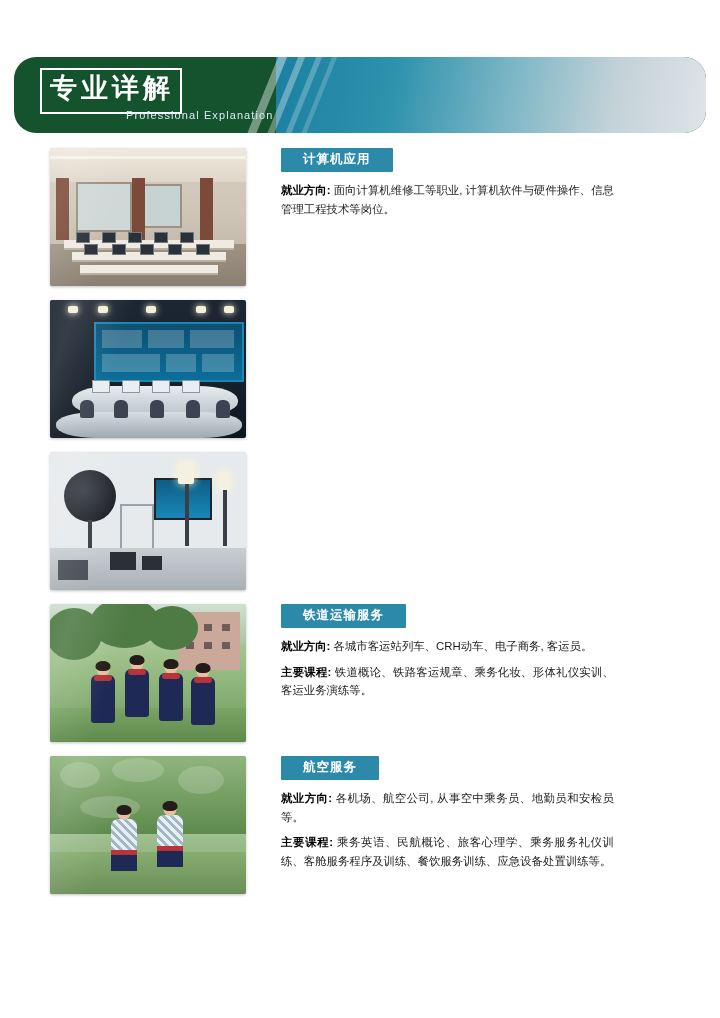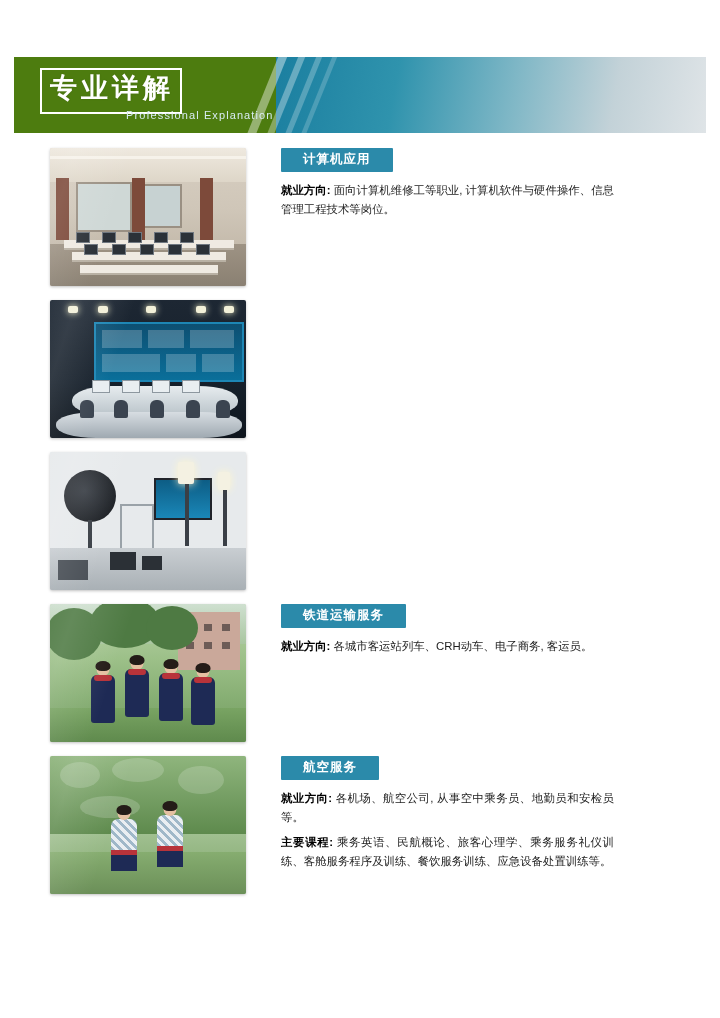--- a/index.html
+++ b/index.html
@@ -21,22 +21,23 @@
     background: #ffffff;
   }
 
   
   .banner {
     position: absolute;
     left: 14px;
     top: 57px;
     width: 692px;
     height: 76px;
-    background: #4d7c0f;
+    background: #14532d;
     overflow: hidden;
+    border-radius: 22px;
   }
   .banner-grad {
     position: absolute;
     right: 0;
     top: 0;
     width: 430px;
     height: 76px;
     background: linear-gradient(100deg, #1b7fa0 0%, #2f93ad 28%, #7fb7c6 55%, #c3d2d8 78%, #dfe4e7 100%);
   }
   .banner-stripes {
@@ -364,20 +365,24 @@
           </div>
           <div class="shine"></div>
         </div>
       </div>
       <div class="text-col">
         <span class="tag">铁道运输服务</span>
         <p class="para">
           <b>就业方向:</b>
           <span>各城市客运站列车、CRH动车、电子商务, 客运员。</span>
         </p>
+        <p class="para">
+          <b>主要课程:</b>
+          <span>铁道概论、铁路客运规章、乘务化妆、形体礼仪实训、客运业务演练等。</span>
+        </p>
       </div>
     </div>
 
     <div class="row">
       <div class="thumb">
         <div class="thumb-inner">
           <div class="ph r5-bg"></div>
           <div class="ph r5-trees"></div>
           <div class="ph r5-leaf" style="left:10px; top:6px; width:40px; height:26px;"></div>
           <div class="ph r5-leaf" style="left:62px; top:2px; width:52px; height:24px;"></div>

